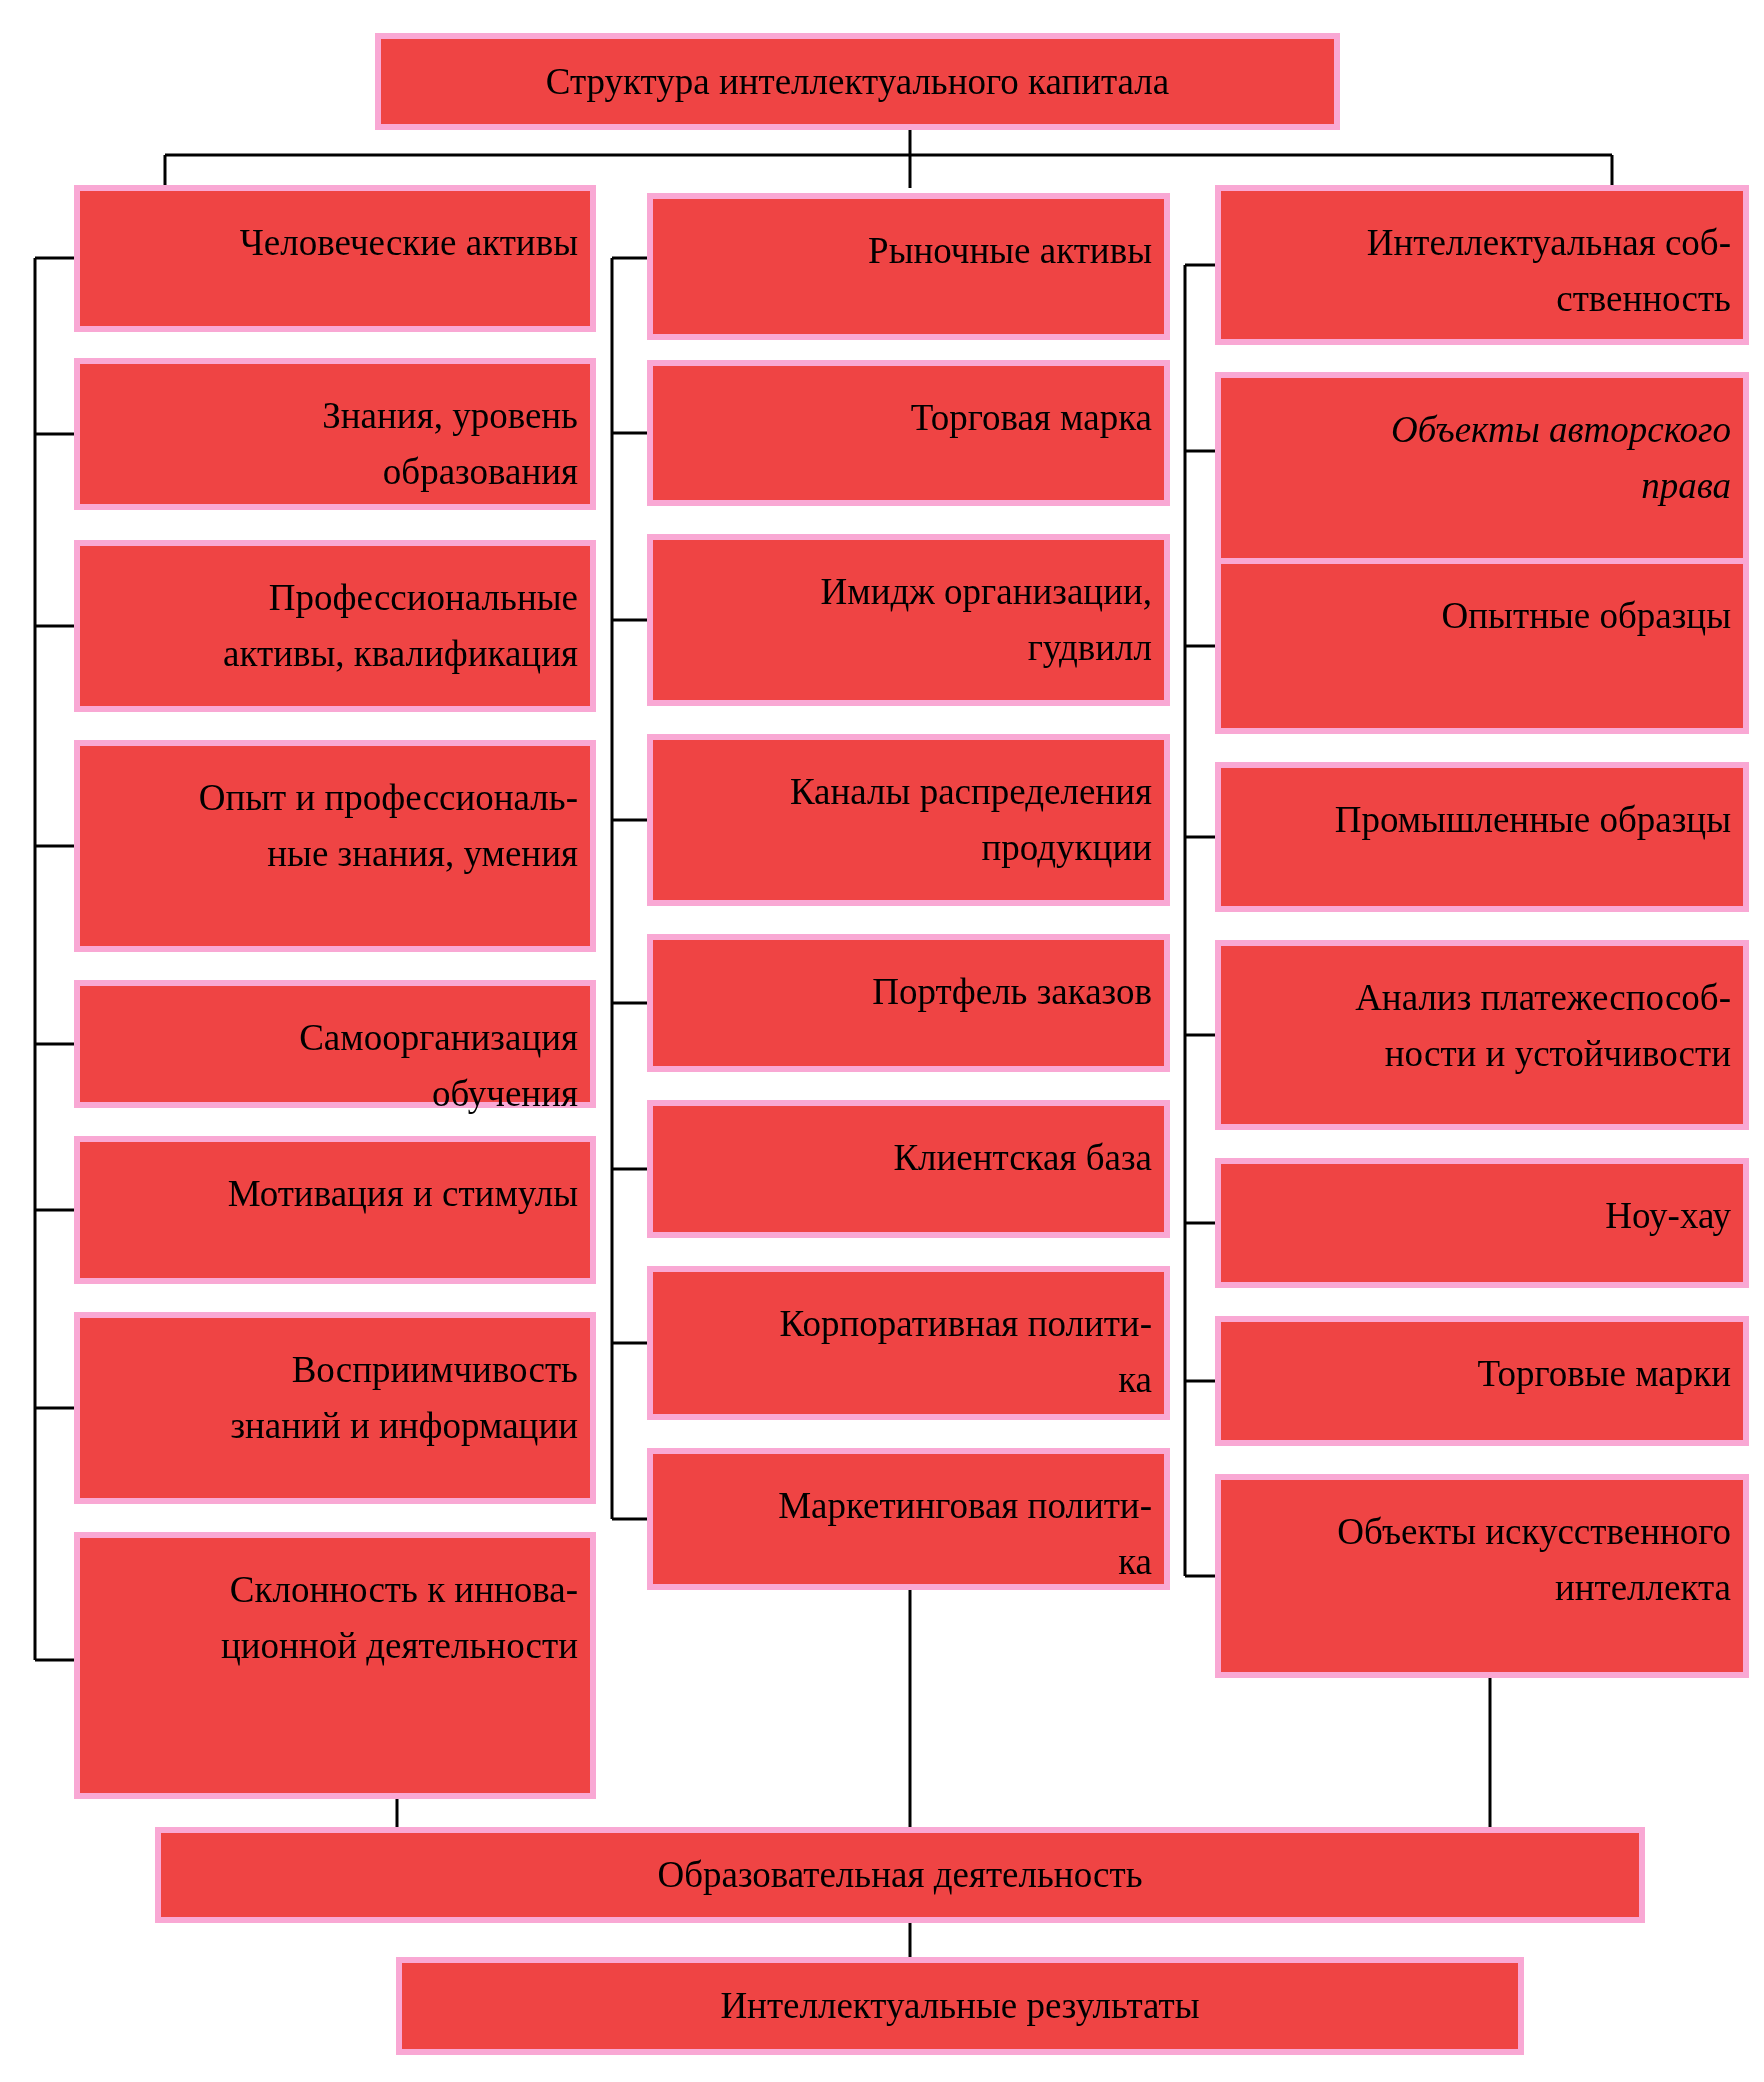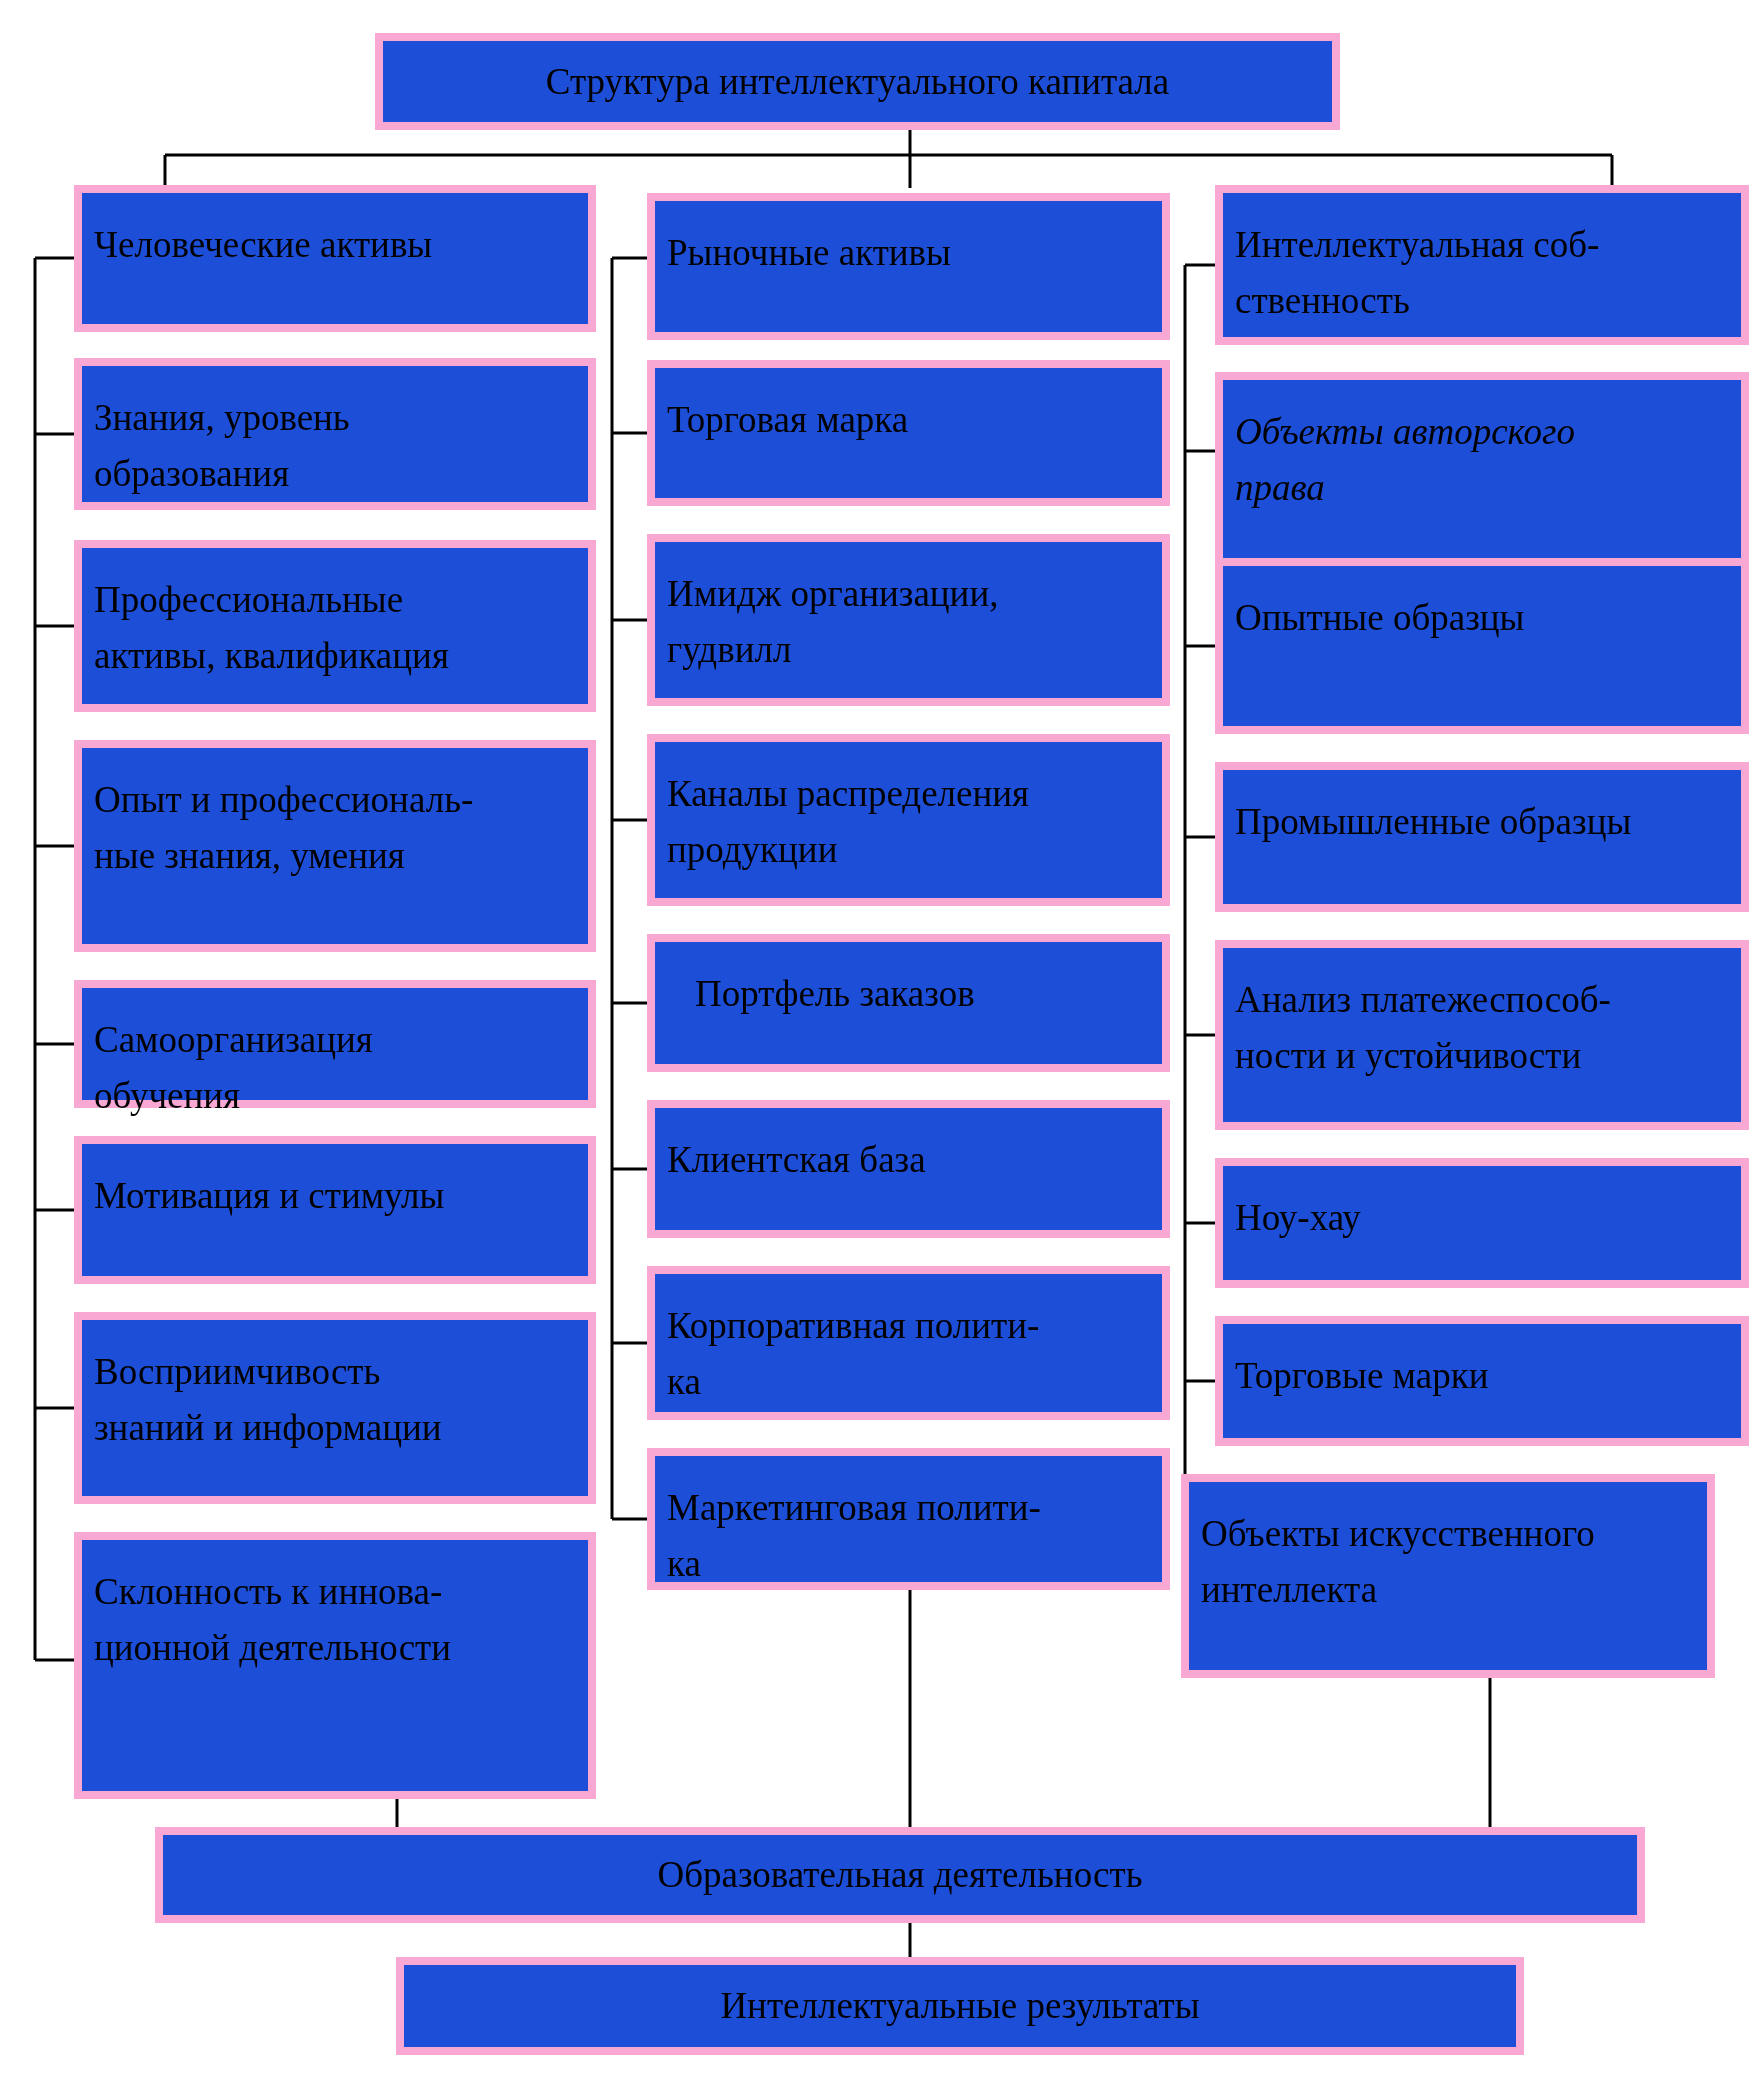--- a/index.html
+++ b/index.html
@@ -22,23 +22,23 @@
     width: 1764px;
     height: 2082px;
   }
   svg.wires line {
     stroke: #000000;
     stroke-width: 3;
   }
   .node {
     position: absolute;
     box-sizing: border-box;
-    border: 8px solid #f9a8d4;
-    background: #1d4ed8;
-    text-align: left;
+    border: 6px solid #f9a8d4;
+    background: #ef4444;
+    text-align: right;
     font-size: 37px;
     line-height: 1.5;
     white-space: pre-line;
     padding: 24px 12px 0 12px;
   }
   .node.vcenter {
     display: flex;
     align-items: center;
     justify-content: center;
     padding: 0 12px;
@@ -129,19 +129,19 @@
   <div class="node" style="left:1215px; top:185px; width:534px; height:160px;">Интеллектуальная соб-
 ственность</div>
   <div class="node" style="left:1215px; top:372px; width:534px; height:198px;font-style:italic;">Объекты авторского
 права</div>
   <div class="node" style="left:1215px; top:558px; width:534px; height:176px;">Опытные образцы</div>
   <div class="node" style="left:1215px; top:762px; width:534px; height:150px;">Промышленные образцы</div>
   <div class="node" style="left:1215px; top:1158px; width:534px; height:130px;">Ноу-хау</div>
   <div class="node" style="left:1215px; top:940px; width:534px; height:190px;">Анализ платежеспособ-
 ности и устойчивости</div>
   <div class="node" style="left:1215px; top:1316px; width:534px; height:130px;">Торговые марки</div>
-  <div class="node" style="left:1181px; top:1474px; width:534px; height:204px;">Объекты искусственного
+  <div class="node" style="left:1215px; top:1474px; width:534px; height:204px;">Объекты искусственного
 интеллекта</div>
 
   <div class="node vcenter" style="left:155px; top:1827px; width:1490px; height:96px;">Образовательная деятельность</div>
   <div class="node vcenter" style="left:352px; top:1957px; width:1128px; height:98px;margin-left:44px;">Интеллектуальные результаты</div>
 
 </div>
 
 </body></html>

